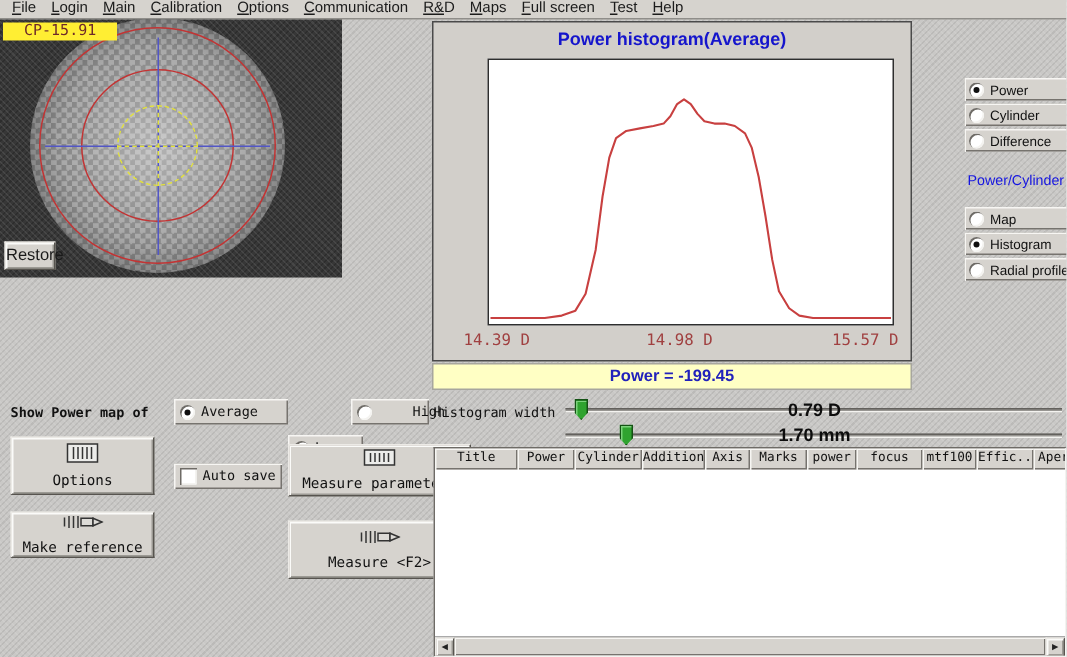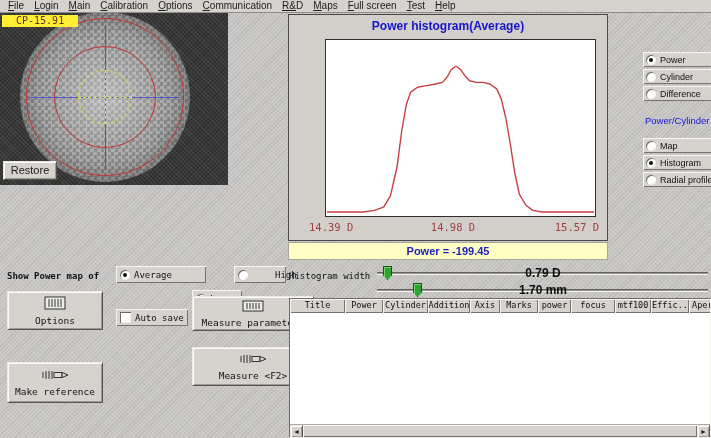--- a/index.html
+++ b/index.html
@@ -40,21 +40,21 @@
   .ring.red-inner { left:54px; top:33px; width:102px; height:102px; border:1px solid #c23434; }
   .ring.yellow { left:78px; top:57px; width:54px; height:54px; border:1px dashed #e3e23c; }
   .xh { position:absolute; background:#5256c6; }
   .xh.h { left:30px; top:84px; width:150px; height:1px; }
   .xh.v { left:105px; top:12px; width:1px; height:145px; }
   .ydash { position:absolute; }
   .ydash.h { left:78px; top:84px; width:54px; border-top:1px dashed #e3e23c; }
   .ydash.v { left:105px; top:57px; height:54px; border-left:1px dashed #e3e23c; }
   .cp-label { position:absolute; left:2px; top:2px; background:#ffee33; color:#6e2a2a;
     font-family:"DejaVu Sans Mono", monospace; font-size:10px; line-height:12px; padding:0 14px; }
-  .restore-btn { position:absolute; left:3px; top:148px; width:54px; height:19px;
+  .restore-btn { position:absolute; left:3px; top:148px; width:34px; height:19px;
     font-size:11px; line-height:17px; text-align:center; color:#1a1a1a; }
 
   
   .chart-panel { position:absolute; left:288px; top:14px; width:320px; height:227px;
     background:#d2cfca; border:1px solid #4a4a4a; }
   .chart-title { position:absolute; left:0; top:4px; width:100%; text-align:center;
     color:#1515cc; font-weight:bold; font-size:12px; }
   .plot { position:absolute; left:36px; top:24px; width:271px; height:178px; background:#fff; border:1px solid #2e2e2e; }
   .plot svg { display:block; }
   .xtick { position:absolute; top:206px; font-family:"DejaVu Sans Mono", monospace; font-size:10.5px; color:#a04040; }
@@ -189,21 +189,21 @@
   </div>
 
   <div class="slider" style="top:282px;">
     <div class="groove"></div>
     <div class="thumb" style="left:38px;"></div>
     <div class="slider-value">1.70 mm</div>
   </div>
 
   <div class="small-label show-map-label" style="left:7px; top:271px;">Show Power map of</div>
 
-  <div class="radio-panel raised" style="left:116px; top:266px; width:90px;" data-checked="true">
+  <div class="radio-panel raised" style="left:116px; top:266px; width:76px;" data-checked="true">
     <span class="radio"></span>
     <span>Average</span>
   </div>
   <div class="radio-panel raised" style="left:192px; top:266px; width:50px;margin-top:24px;" data-checked="false">
     <span class="radio"></span>
     <span>Low</span>
   </div>
   <div class="radio-panel raised" style="left:234px; top:266px; width:52px;gap:27px;" data-checked="false">
     <span class="radio"></span>
     <span>High</span>
@@ -235,21 +235,21 @@
         <line x1="5" y1="3" x2="5" y2="9" stroke="#333"></line>
         <line x1="8" y1="3" x2="8" y2="9" stroke="#333"></line>
         <line x1="11" y1="3" x2="11" y2="9" stroke="#333"></line>
         <line x1="14" y1="3" x2="14" y2="9" stroke="#333"></line>
         <line x1="17" y1="3" x2="17" y2="9" stroke="#333"></line>
       </svg>
     </span>
     <span>Measure parameters</span>
   </div>
 
-  <div class="big-btn btn" style="left:7px; top:341px; width:96px; height:41px;margin-top:21px;">
+  <div class="big-btn btn" style="left:7px; top:341px; width:96px; height:31px;">
     <span>
       <svg width="28" height="12" viewBox="0 0 28 12">
         <line x1="2" y1="3" x2="2" y2="9" stroke="#333"></line>
         <line x1="5" y1="2" x2="5" y2="10" stroke="#333"></line>
         <line x1="8" y1="2" x2="8" y2="10" stroke="#333"></line>
         <line x1="11" y1="2" x2="11" y2="10" stroke="#333"></line>
         <rect x="13" y="3.5" width="8" height="5" fill="#dddbd7" stroke="#333"></rect>
         <path d="M21 3.5 L27 6 L21 8.5 Z" fill="#dddbd7" stroke="#333"></path>
       </svg>
     </span>

